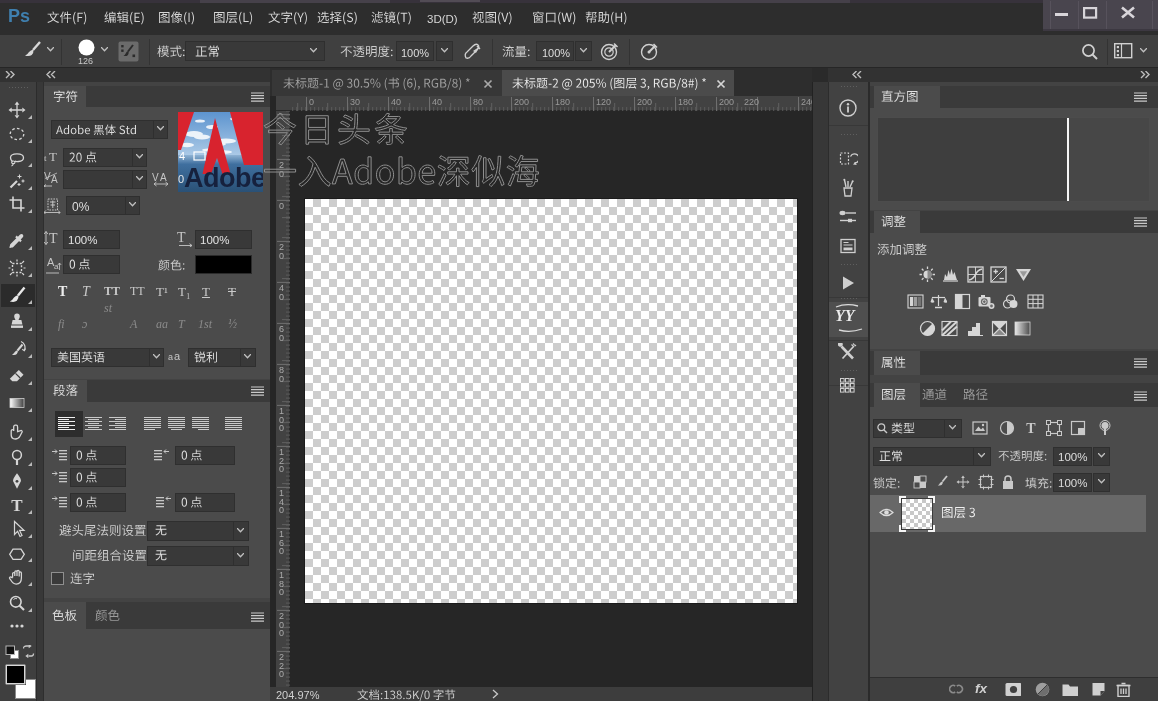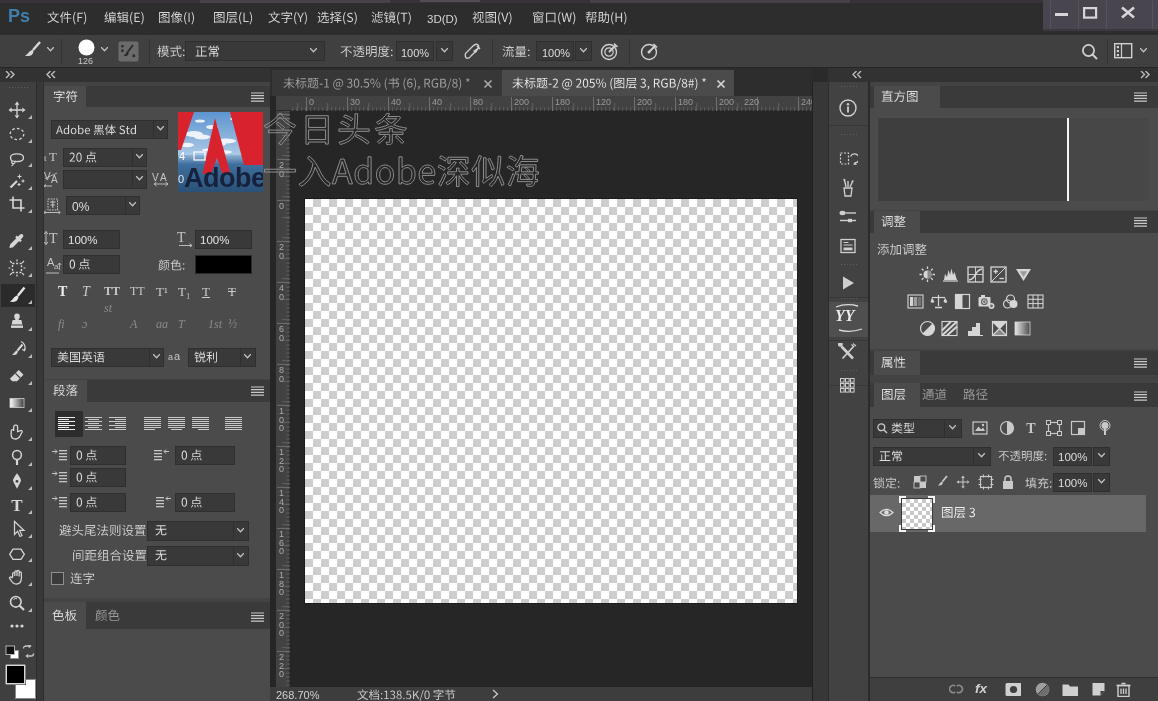--- a/index.html
+++ b/index.html
@@ -416,21 +416,21 @@
 <div class="abs" style="left:156px;top:284px;font-family:'Liberation Serif',serif;font-size:13px;color:#c9c9c9;font-weight:normal;white-space:pre;">T¹</div>
 <div class="abs" style="left:178px;top:284px;font-family:'Liberation Serif',serif;font-size:13px;color:#c9c9c9;font-weight:normal;white-space:pre;">T₁</div>
 <div class="abs" style="left:202px;top:284px;font-family:'Liberation Serif',serif;font-size:13px;color:#c9c9c9;font-weight:normal;white-space:pre;text-decoration:underline;">T</div>
 <div class="abs" style="left:228px;top:284px;font-family:'Liberation Serif',serif;font-size:13px;color:#c9c9c9;font-weight:normal;white-space:pre;text-decoration:line-through;">T</div>
 <div class="abs" style="left:58px;top:317px;font-family:'Liberation Serif',serif;font-size:12px;color:#8b8b8b;font-weight:normal;white-space:pre;font-style:italic;">fi</div>
 <div class="abs" style="left:82px;top:317px;font-family:'Liberation Serif',serif;font-size:12px;color:#8b8b8b;font-weight:normal;white-space:pre;font-style:italic;">ɔ</div>
 <div class="abs" style="left:104px;top:301px;font-family:'Liberation Serif',serif;font-size:12px;color:#8b8b8b;font-weight:normal;white-space:pre;font-style:italic;">st</div>
 <div class="abs" style="left:130px;top:317px;font-family:'Liberation Serif',serif;font-size:12px;color:#8b8b8b;font-weight:normal;white-space:pre;font-style:italic;">A</div>
 <div class="abs" style="left:156px;top:317px;font-family:'Liberation Serif',serif;font-size:12px;color:#8b8b8b;font-weight:normal;white-space:pre;font-style:italic;">aa</div>
 <div class="abs" style="left:178px;top:317px;font-family:'Liberation Serif',serif;font-size:12px;color:#8b8b8b;font-weight:normal;white-space:pre;font-style:italic;">T</div>
-<div class="abs" style="left:208px;top:317px;font-family:'Liberation Serif',serif;font-size:12px;color:#8b8b8b;font-weight:normal;white-space:pre;font-style:italic;">1st</div>
+<div class="abs" style="left:198px;top:317px;font-family:'Liberation Serif',serif;font-size:12px;color:#8b8b8b;font-weight:normal;white-space:pre;font-style:italic;">1st</div>
 <div class="abs" style="left:228px;top:317px;font-family:'Liberation Serif',serif;font-size:12px;color:#8b8b8b;font-weight:normal;white-space:pre;font-style:italic;">½</div>
 <div class="fld" style="left:51px;top:348px;width:113px;height:19px;"></div>
 <svg class="abs " style="left:57px;top:350.5px" width="50" height="15">
       <path transform="translate(0 10.56)" d="M8.3 -10.1C8.1 -9.6 7.7 -8.9 7.3 -8.4H4.1L4.6 -8.6C4.4 -9 3.9 -9.7 3.5 -10.1L2.7 -9.8C3.1 -9.4 3.4 -8.8 3.6 -8.4H1.2V-7.6H5.5V-6.6H1.8V-5.8H5.5V-4.8H0.7V-4H5.4C5.4 -3.7 5.3 -3.4 5.3 -3.1H1V-2.3H5C4.4 -1 3.3 -0.3 0.5 0.1C0.7 0.3 0.9 0.7 0.9 0.9C4.1 0.4 5.4 -0.6 6 -2.2C6.9 -0.4 8.5 0.5 11 0.9C11.1 0.7 11.3 0.3 11.5 0.1C9.3 -0.2 7.7 -0.9 6.9 -2.3H11.2V-3.1H6.2C6.3 -3.4 6.3 -3.7 6.4 -4H11.4V-4.8H6.4V-5.8H10.3V-6.6H6.4V-7.6H10.8V-8.4H8.3C8.6 -8.8 9 -9.3 9.3 -9.8Z M19.1 -3.8C19.5 -3.4 20.1 -2.9 20.3 -2.5L20.9 -2.8C20.7 -3.2 20.1 -3.8 19.7 -4.2ZM14.7 -2.4V-1.6H21.3V-2.4H18.4V-4.4H20.8V-5.2H18.4V-6.9H21.1V-7.7H14.9V-6.9H17.5V-5.2H15.2V-4.4H17.5V-2.4ZM13 -9.5V1H13.9V0.4H22V1H23V-9.5ZM13.9 -0.5V-8.7H22V-0.5Z M29.5 -7.5V-6.1H25.9V-3.3H24.7V-2.5H29.2C28.7 -1.4 27.5 -0.4 24.5 0.2C24.7 0.4 24.9 0.8 25 1C28.1 0.2 29.5 -0.9 30.1 -2.2C31 -0.4 32.7 0.6 35.1 1C35.2 0.7 35.4 0.4 35.6 0.2C33.3 -0.2 31.7 -1 30.8 -2.5H35.3V-3.3H34.2V-6.1H30.4V-7.5ZM26.8 -3.3V-5.4H29.5V-4.2C29.5 -3.9 29.5 -3.6 29.4 -3.3ZM33.3 -3.3H30.4C30.4 -3.6 30.4 -3.9 30.4 -4.2V-5.4H33.3ZM31.7 -10.1V-9H28.3V-10.1H27.4V-9H24.8V-8.2H27.4V-6.9H28.3V-8.2H31.7V-6.9H32.6V-8.2H35.1V-9H32.6V-10.1Z M37.2 -9.2C37.8 -8.6 38.6 -7.8 39 -7.3L39.6 -8C39.2 -8.5 38.4 -9.2 37.8 -9.8ZM40.7 -7.5V-6.7H42.2C42.1 -6.1 42 -5.5 41.8 -5.1H39.8V-4.2H47.5V-5.1H46.1C46.2 -5.8 46.3 -6.7 46.3 -7.5L45.7 -7.5L45.5 -7.5H43.3L43.6 -8.8H47.1V-9.6H40.3V-8.8H42.7L42.4 -7.5ZM42.8 -5.1 43.2 -6.7H45.4C45.4 -6.2 45.3 -5.6 45.2 -5.1ZM40.8 -3.3V1H41.7V0.5H45.8V0.9H46.7V-3.3ZM41.7 -0.3V-2.4H45.8V-0.3ZM38.2 0.6C38.4 0.4 38.7 0.1 40.7 -1.3C40.7 -1.4 40.5 -1.8 40.5 -2L39 -1.1V-6.3H36.5V-5.4H38.2V-1.1C38.2 -0.6 38 -0.3 37.8 -0.2C37.9 -0 38.2 0.4 38.2 0.6Z" fill="#dddddd"></path>
     </svg>
 <div class="abs" style="left:149px;top:349px;width:1px;height:17px;background:#2f2f2f"></div>
 <svg class="abs" style="left:152.5px;top:354.312px" width="7" height="7" viewBox="0 0 7 7">
       <path d="M0 0 L3.5 3.69231 L7 0" stroke="#c0c0c0" stroke-width="1.3" fill="none"></path>
     </svg>
 <div class="abs" style="left:168px;top:352px;font-family:'Liberation Sans',sans-serif;font-size:9px;color:#c6c6c6;font-weight:normal;white-space:pre;">a</div>
@@ -670,21 +670,21 @@
 <div class="abs" style="left:279px;top:366px;font-size:9px;line-height:8.5px;color:#ababab;font-family:&quot;Liberation Sans&quot;,sans-serif">8<br>0</div>
 <div class="abs" style="left:279px;top:407px;font-size:9px;line-height:8.5px;color:#ababab;font-family:&quot;Liberation Sans&quot;,sans-serif">1<br>0<br>0</div>
 <div class="abs" style="left:279px;top:448px;font-size:9px;line-height:8.5px;color:#ababab;font-family:&quot;Liberation Sans&quot;,sans-serif">1<br>2<br>0</div>
 <div class="abs" style="left:279px;top:489px;font-size:9px;line-height:8.5px;color:#ababab;font-family:&quot;Liberation Sans&quot;,sans-serif">1<br>4<br>0</div>
 <div class="abs" style="left:279px;top:530px;font-size:9px;line-height:8.5px;color:#ababab;font-family:&quot;Liberation Sans&quot;,sans-serif">1<br>6<br>0</div>
 <div class="abs" style="left:279px;top:571px;font-size:9px;line-height:8.5px;color:#ababab;font-family:&quot;Liberation Sans&quot;,sans-serif">1<br>8<br>0</div>
 <div class="abs" style="left:279px;top:612px;font-size:9px;line-height:8.5px;color:#ababab;font-family:&quot;Liberation Sans&quot;,sans-serif">2<br>0<br>0</div>
 <div class="abs" style="left:279px;top:653px;font-size:9px;line-height:8.5px;color:#ababab;font-family:&quot;Liberation Sans&quot;,sans-serif">2<br>2<br>0</div>
 <div class="abs" style="left:305px;top:199px;width:492px;height:404px;background-color:#ffffff;background-image:linear-gradient(45deg,#cdcdcd 25%,transparent 25%,transparent 75%,#cdcdcd 75%),linear-gradient(45deg,#cdcdcd 25%,transparent 25%,transparent 75%,#cdcdcd 75%);background-size:16px 16px;background-position:0 0,8px 8px;box-shadow:0 0 0 1px #1b1b1b"></div>
 <div class="abs" style="left:270px;top:687px;width:542px;height:14px;background:#3d3d3d"></div>
-<div class="abs" style="left:276px;top:689px;font-family:'Liberation Sans',sans-serif;font-size:11px;color:#d0d0d0;font-weight:normal;white-space:pre;">268.70%</div>
+<div class="abs" style="left:276px;top:689px;font-family:'Liberation Sans',sans-serif;font-size:11px;color:#d0d0d0;font-weight:normal;white-space:pre;">204.97%</div>
 <svg class="abs " style="left:357px;top:688.5px" width="100" height="15">
       <path transform="translate(0 10.12)" d="M4.9 -9.5C5.2 -8.9 5.6 -8.1 5.7 -7.7L6.7 -8C6.5 -8.4 6.1 -9.2 5.8 -9.7ZM0.6 -7.6V-6.8H2.4C3 -5 4 -3.5 5.1 -2.3C3.9 -1.2 2.3 -0.5 0.4 0.1C0.6 0.3 0.9 0.7 1 0.9C2.9 0.3 4.5 -0.6 5.8 -1.7C7.1 -0.5 8.6 0.3 10.5 0.8C10.7 0.6 10.9 0.2 11.1 0C9.3 -0.4 7.7 -1.2 6.4 -2.3C7.6 -3.5 8.5 -5 9.2 -6.8H11V-7.6ZM5.8 -2.9C4.7 -4 3.9 -5.3 3.3 -6.8H8.2C7.6 -5.2 6.8 -4 5.8 -2.9Z M21.3 -8.9C21 -8.1 20.6 -6.9 20.2 -6.1L20.8 -5.9C21.3 -6.6 21.7 -7.7 22.1 -8.7ZM16.1 -8.6C16.4 -7.8 16.9 -6.7 17.1 -6L17.8 -6.3C17.6 -7 17.2 -8.1 16.8 -8.9ZM13.7 -9.7V-7.2H12V-6.4H13.6C13.2 -4.8 12.5 -3 11.8 -2C11.9 -1.8 12.1 -1.5 12.2 -1.2C12.8 -2 13.3 -3.3 13.7 -4.6V0.9H14.5V-4.9C14.9 -4.3 15.3 -3.6 15.5 -3.2L16 -3.9C15.8 -4.2 14.8 -5.5 14.5 -5.9V-6.4H16V-7.2H14.5V-9.7ZM15.7 -0.7V0.1H21.2V0.8H22V-5.4H19.5V-9.6H18.6V-5.4H16V-4.6H21.2V-3.1H16.1V-2.3H21.2V-0.7Z M24.6 -4.5C25 -4.5 25.4 -4.8 25.4 -5.3C25.4 -5.8 25 -6.1 24.6 -6.1C24.2 -6.1 23.8 -5.8 23.8 -5.3C23.8 -4.8 24.2 -4.5 24.6 -4.5ZM24.6 0.1C25 0.1 25.4 -0.2 25.4 -0.6C25.4 -1.1 25 -1.4 24.6 -1.4C24.2 -1.4 23.8 -1.1 23.8 -0.6C23.8 -0.2 24.2 0.1 24.6 0.1Z M27.2 0H31.8V-0.9H30.1V-8.4H29.3C28.9 -8.2 28.3 -8 27.6 -7.8V-7.2H29.1V-0.9H27.2Z M35.6 0.1C37.1 0.1 38.3 -0.7 38.3 -2.3C38.3 -3.4 37.5 -4.2 36.5 -4.4V-4.5C37.4 -4.8 38 -5.5 38 -6.5C38 -7.8 37 -8.6 35.6 -8.6C34.6 -8.6 33.9 -8.2 33.2 -7.6L33.8 -6.9C34.3 -7.4 34.9 -7.7 35.5 -7.7C36.4 -7.7 37 -7.2 37 -6.4C37 -5.5 36.4 -4.8 34.6 -4.8V-4C36.6 -4 37.2 -3.3 37.2 -2.3C37.2 -1.3 36.5 -0.7 35.5 -0.7C34.6 -0.7 33.9 -1.2 33.5 -1.7L32.9 -1C33.5 -0.4 34.3 0.1 35.6 0.1Z M42.2 0.1C43.8 0.1 44.8 -0.8 44.8 -2C44.8 -3.2 44.1 -3.8 43.4 -4.2V-4.3C43.9 -4.7 44.5 -5.5 44.5 -6.3C44.5 -7.6 43.6 -8.6 42.2 -8.6C40.9 -8.6 39.9 -7.7 39.9 -6.4C39.9 -5.5 40.4 -4.9 41 -4.5V-4.4C40.3 -4 39.5 -3.2 39.5 -2.1C39.5 -0.8 40.6 0.1 42.2 0.1ZM42.8 -4.6C41.8 -5 40.8 -5.4 40.8 -6.4C40.8 -7.2 41.4 -7.8 42.2 -7.8C43.1 -7.8 43.6 -7.1 43.6 -6.3C43.6 -5.7 43.3 -5.1 42.8 -4.6ZM42.2 -0.6C41.2 -0.6 40.4 -1.3 40.4 -2.2C40.4 -3 40.9 -3.7 41.6 -4.1C42.8 -3.6 43.8 -3.2 43.8 -2.1C43.8 -1.2 43.2 -0.6 42.2 -0.6Z M46.9 0.1C47.4 0.1 47.7 -0.2 47.7 -0.6C47.7 -1.1 47.4 -1.4 46.9 -1.4C46.5 -1.4 46.2 -1.1 46.2 -0.6C46.2 -0.2 46.5 0.1 46.9 0.1Z M51.6 0.1C53 0.1 54.3 -0.9 54.3 -2.7C54.3 -4.6 53.2 -5.4 51.8 -5.4C51.3 -5.4 50.9 -5.3 50.5 -5.1L50.7 -7.5H53.9V-8.4H49.8L49.5 -4.5L50.1 -4.1C50.6 -4.5 50.9 -4.6 51.5 -4.6C52.6 -4.6 53.2 -3.9 53.2 -2.7C53.2 -1.5 52.5 -0.7 51.5 -0.7C50.5 -0.7 49.9 -1.2 49.4 -1.7L48.9 -1C49.4 -0.4 50.2 0.1 51.6 0.1Z M56.1 0H57.1V-2.7L58.6 -4.4L61.1 0H62.3L59.3 -5.2L61.9 -8.4H60.7L57.2 -4.2H57.1V-8.4H56.1Z M62.5 2.1H63.2L66.7 -9.1H65.9Z M70.1 0.1C71.7 0.1 72.7 -1.3 72.7 -4.2C72.7 -7.2 71.7 -8.6 70.1 -8.6C68.4 -8.6 67.4 -7.2 67.4 -4.2C67.4 -1.3 68.4 0.1 70.1 0.1ZM70.1 -0.7C69.1 -0.7 68.4 -1.8 68.4 -4.2C68.4 -6.7 69.1 -7.8 70.1 -7.8C71 -7.8 71.7 -6.7 71.7 -4.2C71.7 -1.8 71 -0.7 70.1 -0.7Z M81.1 -4.2V-3.4H76.6V-2.6H81.1V-0.2C81.1 0 81.1 0.1 80.8 0.1C80.6 0.1 79.9 0.1 79.1 0C79.3 0.3 79.4 0.7 79.5 0.9C80.5 0.9 81.1 0.9 81.5 0.8C81.9 0.6 82 0.4 82 -0.1V-2.6H86.5V-3.4H82V-3.9C83 -4.4 84.1 -5.2 84.8 -5.9L84.2 -6.4L84 -6.3H78.5V-5.5H83.1C82.5 -5 81.8 -4.5 81.1 -4.2ZM80.7 -9.5C80.9 -9.2 81.1 -8.8 81.3 -8.5H76.7V-6.1H77.6V-7.6H85.5V-6.1H86.4V-8.5H82.3C82.1 -8.8 81.8 -9.4 81.5 -9.7Z M88.4 -5.6V-4.8H91.5V0.9H92.4V-4.8H96.2V-1.8C96.2 -1.6 96.1 -1.6 95.9 -1.5C95.7 -1.5 94.9 -1.5 94.1 -1.6C94.2 -1.3 94.3 -0.9 94.3 -0.7C95.4 -0.7 96.1 -0.7 96.6 -0.8C97 -0.9 97.1 -1.2 97.1 -1.7V-5.6ZM94.6 -9.7V-8.4H91.5V-9.7H90.6V-8.4H88V-7.5H90.6V-6.2H91.5V-7.5H94.6V-6.2H95.5V-7.5H98.2V-8.4H95.5V-9.7Z" fill="#d0d0d0"></path>
     </svg>
 <svg class="abs" style="left:492px;top:689px" width="7" height="10" viewBox="0 0 7 10">
       <path d="M1 1 L5.5 5 L1 9" stroke="#c9c9c9" stroke-width="1.3" fill="none"></path>
     </svg>
 <svg class="abs" style="left:263px;top:112px" width="152" height="44">
       <path transform="translate(0 29.92)" d="M13.3 -18.1C15.5 -16.5 18.4 -14 19.7 -12.5L21.6 -14.3C20.2 -15.8 17.2 -18.1 15 -19.7ZM5.5 -11.8V-9.2H24.5C22.1 -6.1 18.6 -1.7 15.7 1.6L18.3 2.8C21.9 -1.6 26.4 -7.2 29.2 -11L27.2 -12L26.8 -11.8ZM16.8 -28.8C13.4 -23.6 7.3 -18.9 1.2 -16.2C1.9 -15.5 2.7 -14.6 3.1 -13.9C8.3 -16.5 13.4 -20.4 17.1 -24.8C20.8 -20.6 26.3 -16.4 30.8 -14.1C31.3 -14.8 32.1 -15.8 32.8 -16.4C28 -18.5 22.1 -22.7 18.6 -26.7L19.3 -27.6Z M45.6 -12H62.6V-2.4H45.6ZM45.6 -14.5V-23.7H62.6V-14.5ZM43 -26.2V2.3H45.6V0.1H62.6V2.2H65.3V-26.2Z M92.3 -5.6C96.9 -3.4 101.6 -0.3 104.4 2.2L106.1 0.3C103.2 -2.2 98.3 -5.2 93.6 -7.4ZM80.5 -25.2C83.3 -24.2 86.6 -22.4 88.3 -21L89.8 -23.1C88.1 -24.4 84.6 -26.1 81.9 -27ZM77.5 -19C80.2 -17.9 83.6 -16 85.2 -14.7L86.8 -16.7C85.1 -18.1 81.7 -19.8 79 -20.8ZM75.9 -13V-10.6H90.4C88.6 -5.4 84.6 -1.7 75.9 0.4C76.4 1 77.1 2 77.4 2.6C87.1 0.1 91.3 -4.4 93.1 -10.6H106.2V-13H93.7C94.6 -17.4 94.6 -22.5 94.6 -28.2H92C92 -22.3 92 -17.2 91.1 -13Z M121.2 -6.2C119.6 -4.1 116.5 -1.6 114.3 -0.3C114.8 0.1 115.6 0.9 116 1.5C118.3 -0 121.4 -2.9 123.2 -5.3ZM132.4 -4.9C134.8 -3 137.5 -0.2 138.8 1.6L140.8 0.1C139.4 -1.7 136.6 -4.4 134.2 -6.3ZM133.7 -23.2C132.2 -21.5 130.3 -19.9 128.1 -18.6C125.9 -19.9 124.1 -21.4 122.7 -23.1L122.8 -23.2ZM123.9 -28.6C122.1 -25.5 118.6 -22 113.5 -19.6C114.1 -19.2 114.9 -18.3 115.4 -17.7C117.5 -18.8 119.4 -20.1 121 -21.5C122.3 -20 123.9 -18.6 125.7 -17.4C121.6 -15.4 116.8 -14.2 112.2 -13.6C112.7 -13 113.2 -11.9 113.4 -11.3C118.4 -12.1 123.6 -13.6 128.1 -15.9C132.1 -13.7 137 -12.3 142.2 -11.5C142.6 -12.2 143.2 -13.3 143.8 -13.8C138.9 -14.4 134.3 -15.6 130.5 -17.3C133.5 -19.2 136 -21.6 137.6 -24.5L135.9 -25.6L135.4 -25.4H124.8C125.5 -26.3 126.1 -27.2 126.6 -28.1ZM126.7 -13.4V-9.8H116V-7.5H126.7V-0.1C126.7 0.3 126.5 0.4 126.2 0.4C125.8 0.4 124.4 0.4 123.1 0.3C123.5 1 123.8 1.9 123.9 2.6C125.9 2.6 127.2 2.6 128.1 2.2C129 1.8 129.3 1.2 129.3 -0.1V-7.5H140V-9.8H129.3V-13.4Z" fill="none" stroke="#8f8f8f" stroke-width="1"></path>
     </svg>
 <svg class="abs" style="left:263px;top:154px" width="281" height="44">

